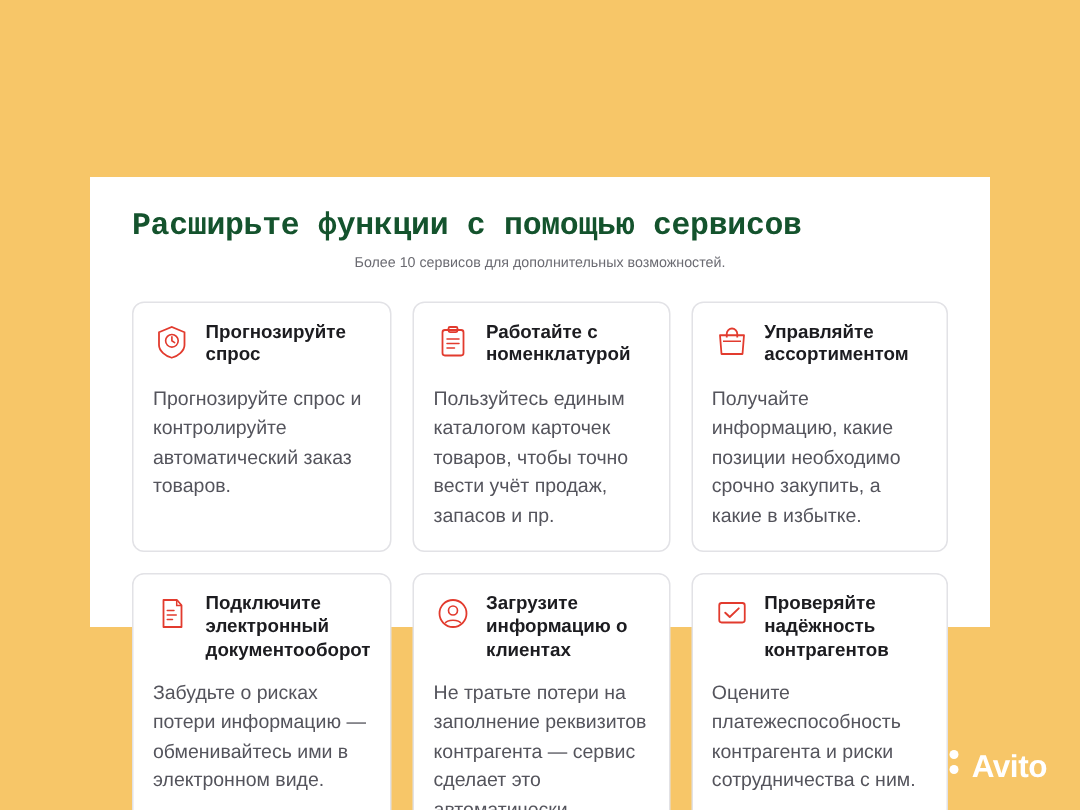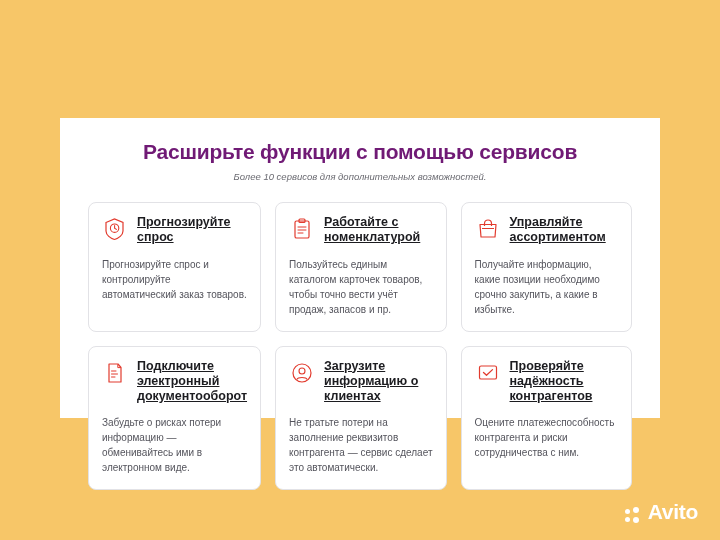--- a/index.html
+++ b/index.html
@@ -17,32 +17,31 @@
     left: 60px;
     top: 118px;
     width: 600px;
     height: 300px;
     background: #ffffff;
   }
   .panel-inner {
     padding: 22px 28px 24px 28px;
   }
   .headline {
-    text-align: center;
     font-size: 21px;
     font-weight: bold;
-    color: #701a75;
+    color: #14532d;
     letter-spacing: -0.2px;
+    font-family: Liberation Mono, monospace;
   }
   .subhead {
     text-align: center;
     font-size: 9.5px;
     color: #6b6b72;
     margin-top: 7px;
-    font-style: italic;
   }
   .grid {
     margin-top: 20px;
     display: grid;
     grid-template-columns: repeat(3, 1fr);
     grid-template-rows: repeat(2, auto);
     gap: 14px 14px;
   }
   .tile {
     border: 1px solid #e2e2e6;
@@ -64,35 +63,34 @@
     align-items: center;
     justify-content: center;
     margin-top: 1px;
   }
   .tile-icon svg { display: block; }
   .tile-title {
     font-size: 12.5px;
     font-weight: bold;
     color: #1c1c20;
     line-height: 1.22;
-    text-decoration: underline;
   }
   .tile-body {
     margin-top: 11px;
-    font-size: 10px;
+    font-size: 13px;
     line-height: 1.5;
     color: #54545c;
   }
   
   .watermark {
     position: absolute;
     right: 22px;
     bottom: 16px;
     display: flex;
-    align-items: flex-end;
+    align-items: flex-start;
     gap: 6px;
   }
   .wm-dots {
     position: relative;
     width: 17px; height: 17px;
   }
   .wm-dots i {
     position: absolute;
     display: block;
     background: #ffffff;

